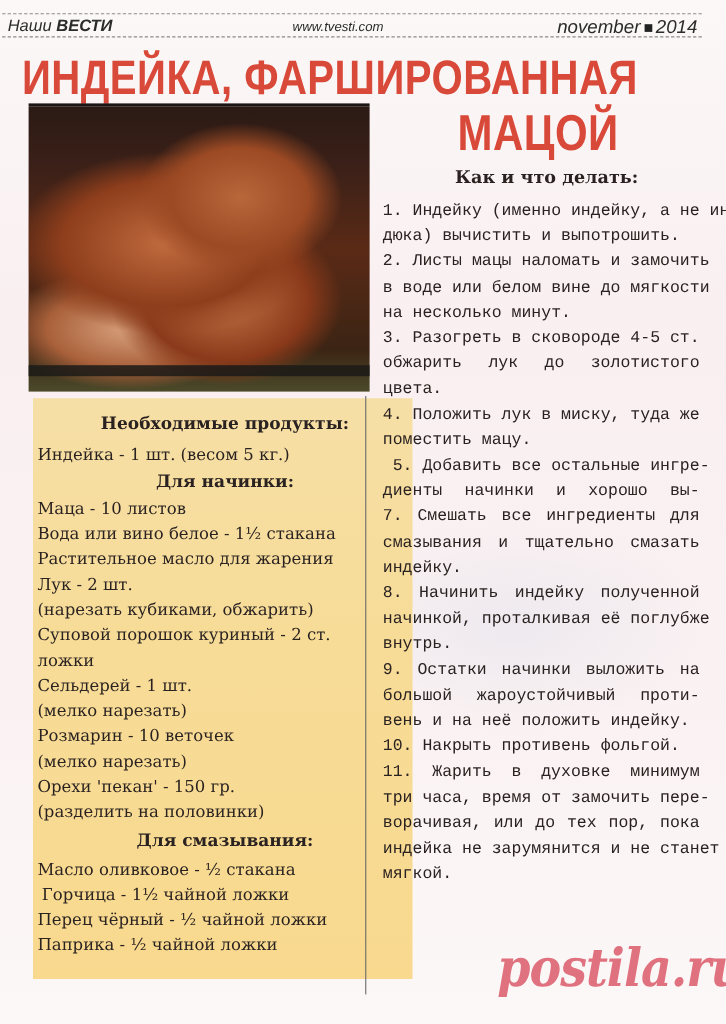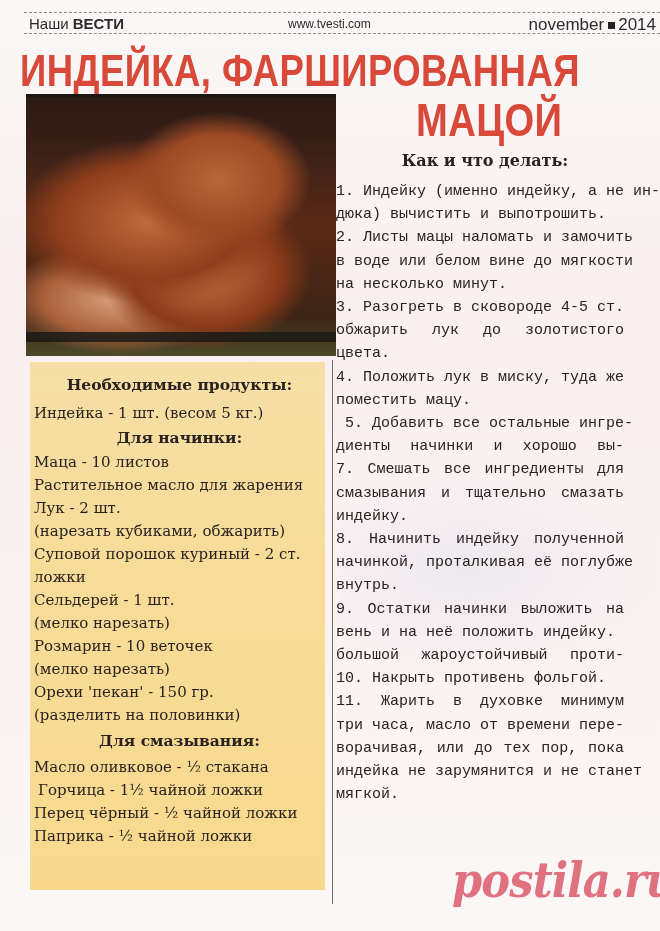--- a/index.html
+++ b/index.html
@@ -11,25 +11,26 @@
     position: relative;
   }
   .page {
     position: absolute; inset: 0;
     background:
       linear-gradient(180deg, rgba(250,240,240,0.0) 0%, rgba(248,232,236,0.55) 30%, rgba(250,236,238,0.5) 70%, rgba(252,248,248,0.2) 100%),
       #fbf8f7;
   }
   
   .masthead {
-    position: absolute; left: 24px; top: 12px; width: 636px; height: 22px;
+    position: absolute; left: 2px; top: 12px; width: 636px; height: 22px;
     border-top: 1px dashed #8a8a8a;
     border-bottom: 1px dashed #8a8a8a;
     font-family: "Liberation Sans", sans-serif;
     color: #2b2b2b;
+    font-style: italic;
   }
   .masthead .brand { position: absolute; left: 5px; top: 2px; font-size: 15px; }
   .masthead .brand b { font-weight: bold; }
   .masthead .site { position: absolute; left: 264px; top: 4px; font-size: 12px; }
   .masthead .date { position: absolute; right: 4px; top: 2px; font-size: 17px; }
   .masthead .date .sq { display: inline-block; width: 7px; height: 7px; background: #222; margin: 0 3px 1px 4px; vertical-align: middle; }
 
   
   .title1, .title2 {
     position: absolute;
@@ -53,41 +54,41 @@
       linear-gradient(180deg, #2b1a14 0%, #3a2018 20%, #5a2a16 50%, #3c2414 85%, #4b4a2a 100%);
     border-top: 3px solid #1b1613;
   }
   .photo::after {
     content: ""; position: absolute; left: 0; right: 0; bottom: 14px; height: 10px;
     background: #1b1a18; opacity: 0.85;
   }
 
   
   .ingredients {
-    position: absolute; left: 30px; top: 362px; width: 295px; height: 528px;
+    position: absolute; left: 30px; top: 362px; width: 345px; height: 528px;
     background: linear-gradient(180deg, #f6dfa6 0%, #f7dc98 40%, #f8d98e 100%);
     padding: 12px 0 0 4px;
   }
   .ingredients .heading {
     text-align: center; font-weight: bold; font-size: 15.5px;
     margin: 0 0 6px 0; line-height: 22px;
   }
   .ingredients .line {
     font-size: 15px; line-height: 23px; white-space: nowrap; padding-left: 0;
   }
   .ingredients .line.indent { padding-left: 4px; }
 
   .divider {
     position: absolute; left: 332px; top: 360px; width: 1px; height: 544px;
     background: #6b6b6b;
   }
 
   
   .howto {
-    position: absolute; left: 336px; top: 150px; width: 288px;
+    position: absolute; left: 348px; top: 150px; width: 288px;
   }
   .howto .heading {
     text-align: center; font-weight: bold; font-size: 16px; line-height: 22px;
     margin-bottom: 8px; padding-left: 10px;
   }
   .howto .step {
     font-size: 15px; line-height: 23.2px; text-align: justify;
   }
   .howto .step .ln { display: block; text-align: justify; text-align-last: justify; white-space: nowrap; font-family: Liberation Mono, monospace; }
   .howto .step .ln.last { text-align-last: left; }
@@ -123,20 +124,21 @@
   <div class="title1">ИНДЕЙКА, ФАРШИРОВАННАЯ</div>
   <div class="title2">МАЦОЙ</div>
 
   <div class="photo" title="Roasted stuffed turkey in a baking pan"></div>
 
   <div class="ingredients">
     <div class="heading">Необходимые продукты:</div>
     <div class="line">Индейка - 1 шт. (весом 5 кг.)</div>
     <div class="heading" style="margin:2px 0 2px 0">Для начинки:</div>
     <div class="line">Маца - 10 листов</div>
+    <div class="line">Вода или вино белое - 1½ стакана</div>
     <div class="line">Растительное масло для жарения</div>
     <div class="line">Лук - 2 шт.</div>
     <div class="line">(нарезать кубиками, обжарить)</div>
     <div class="line">Суповой порошок куриный - 2 ст.</div>
     <div class="line">ложки</div>
     <div class="line">Сельдерей - 1 шт.</div>
     <div class="line">(мелко нарезать)</div>
     <div class="line">Розмарин - 10 веточек</div>
     <div class="line">(мелко нарезать)</div>
     <div class="line">Орехи 'пекан' - 150 гр.</div>
@@ -180,29 +182,29 @@
       <span class="ln">смазывания и тщательно смазать</span>
       <span class="ln last">индейку.</span>
     </div>
     <div class="step">
       <span class="ln">8. Начинить индейку полученной</span>
       <span class="ln">начинкой, проталкивая её поглубже</span>
       <span class="ln last">внутрь.</span>
     </div>
     <div class="step">
       <span class="ln">9. Остатки начинки выложить на</span>
+      <span class="ln">большой жароустойчивый проти-</span>
       <span class="ln last">вень и на неё положить индейку.</span>
-      <span class="ln">большой жароустойчивый проти-</span>
     </div>
     <div class="step">
       <span class="ln last">10. Накрыть противень фольгой.</span>
     </div>
     <div class="step">
       <span class="ln">11. Жарить в духовке минимум</span>
-      <span class="ln">три часа, масло от времени пере-</span>
+      <span class="ln">три часа, время от замочить пере-</span>
       <span class="ln">ворачивая, или до тех пор, пока</span>
       <span class="ln">индейка не зарумянится и не станет</span>
       <span class="ln last">мягкой.</span>
     </div>
   </div>
 
   <div class="watermark">postila.ru</div>
 </div>
 
 </body></html>

